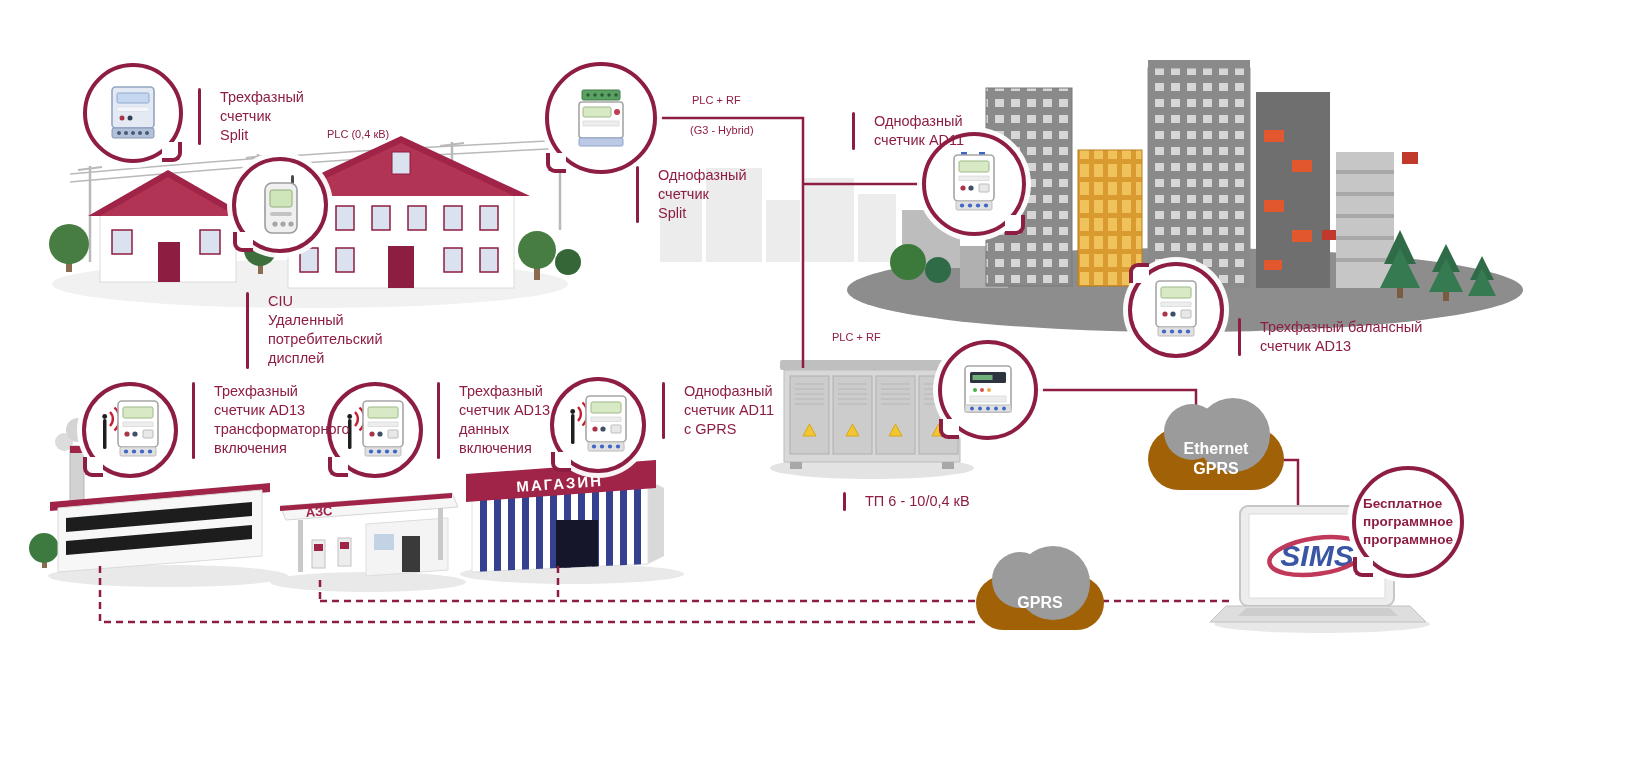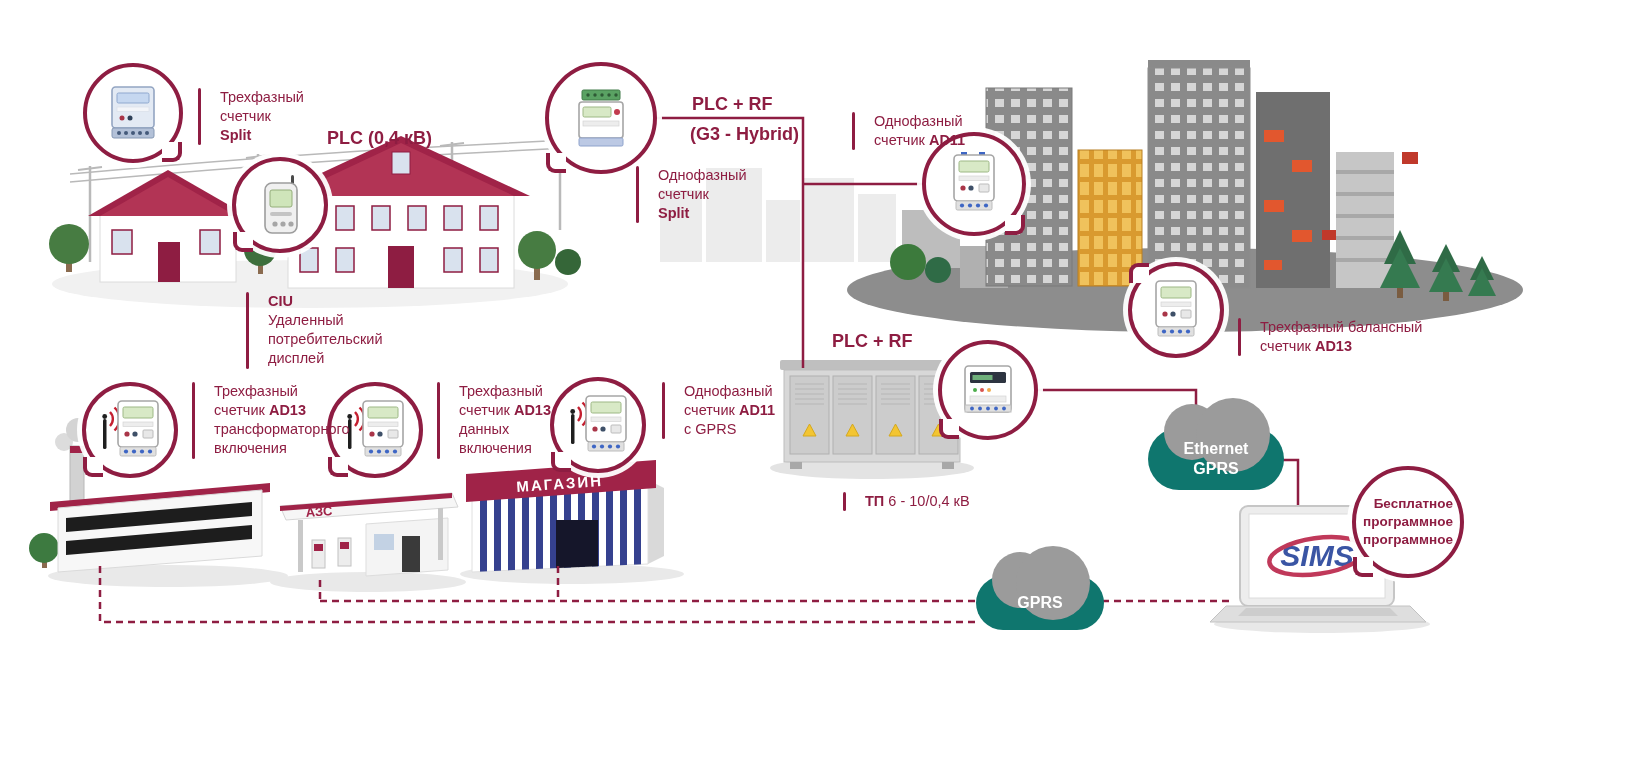--- a/index.html
+++ b/index.html
@@ -11,30 +11,30 @@
 
   
   .callout{position:absolute;z-index:4;border-radius:50%;background:#fff;
            border:4px solid #8E1D42;display:flex;align-items:center;justify-content:center;
            box-shadow:0 0 0 5px rgba(255,255,255,.95)}
   .callout svg{position:relative;z-index:2}
   .tail{position:absolute;width:20px;height:20px;background:#fff;z-index:1}
   .tail-br{right:-3px;bottom:-3px;border-right:4px solid #8E1D42;border-bottom:4px solid #8E1D42;border-bottom-right-radius:9px}
   .tail-bl{left:-3px;bottom:-3px;border-left:4px solid #8E1D42;border-bottom:4px solid #8E1D42;border-bottom-left-radius:9px}
   .tail-tl{left:-3px;top:-3px;border-left:4px solid #8E1D42;border-top:4px solid #8E1D42;border-top-left-radius:9px}
-  .sw-text{position:relative;z-index:2;color:#8E1D42;font-size:13.5px;font-weight:bold;text-align:right;line-height:1.35}
+  .sw-text{position:relative;z-index:2;color:#8E1D42;font-size:13.5px;font-weight:bold;text-align:left;line-height:1.35}
 
   
   .label{position:absolute;display:flex;gap:19px;color:#8E1D42;font-size:14.5px;line-height:1.32;z-index:5}
   .label .bar{flex:0 0 3px;background:#8E1D42;border-radius:2px}
-  .label b{font-weight:700}
-  .plain-label{position:absolute;color:#8E1D42;font-size:18px;font-weight:700;z-index:5;white-space:nowrap}
+  .label b{font-weight:400}
+  .plain-label{position:absolute;color:#8E1D42;font-size:11px;font-weight:400;z-index:5;white-space:nowrap}
 
   
-  .cloud{position:absolute;z-index:2;background:#0f766e;border-radius:999px;
+  .cloud{position:absolute;z-index:2;background:#a16207;border-radius:999px;
          display:flex;align-items:center;justify-content:center;color:#fff;font-weight:bold;font-size:16px}
   .cloud::before{content:"";position:absolute;width:56px;height:56px;border-radius:50%;background:#9b9b9b;top:-24px;left:16px}
   .cloud::after{content:"";position:absolute;width:74px;height:74px;border-radius:50%;background:#9b9b9b;top:-30px;right:14px}
   .cloud-text{position:relative;z-index:1;text-align:center;line-height:1.25}
 </style>
 </head>
 <body>
 
 <div class="canvas">
 

